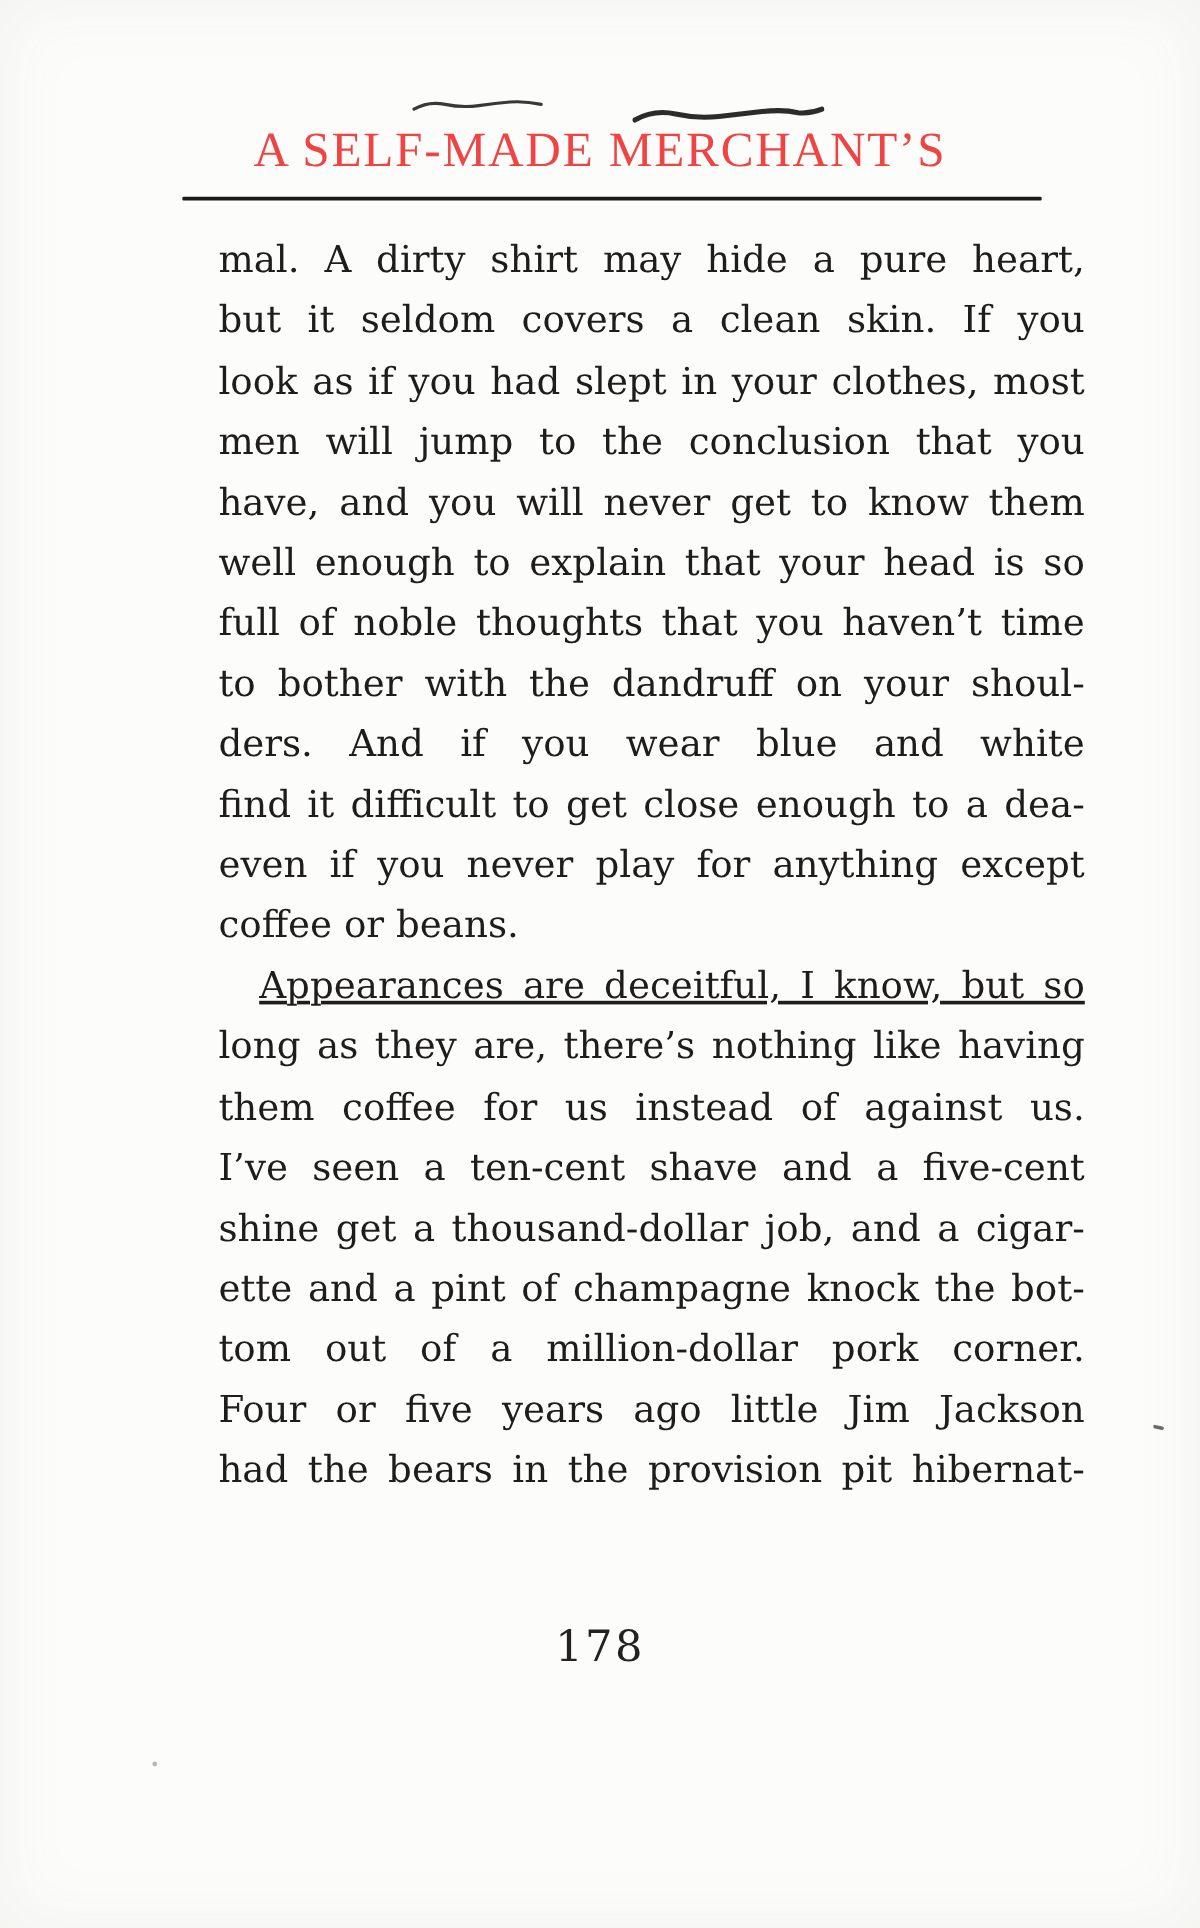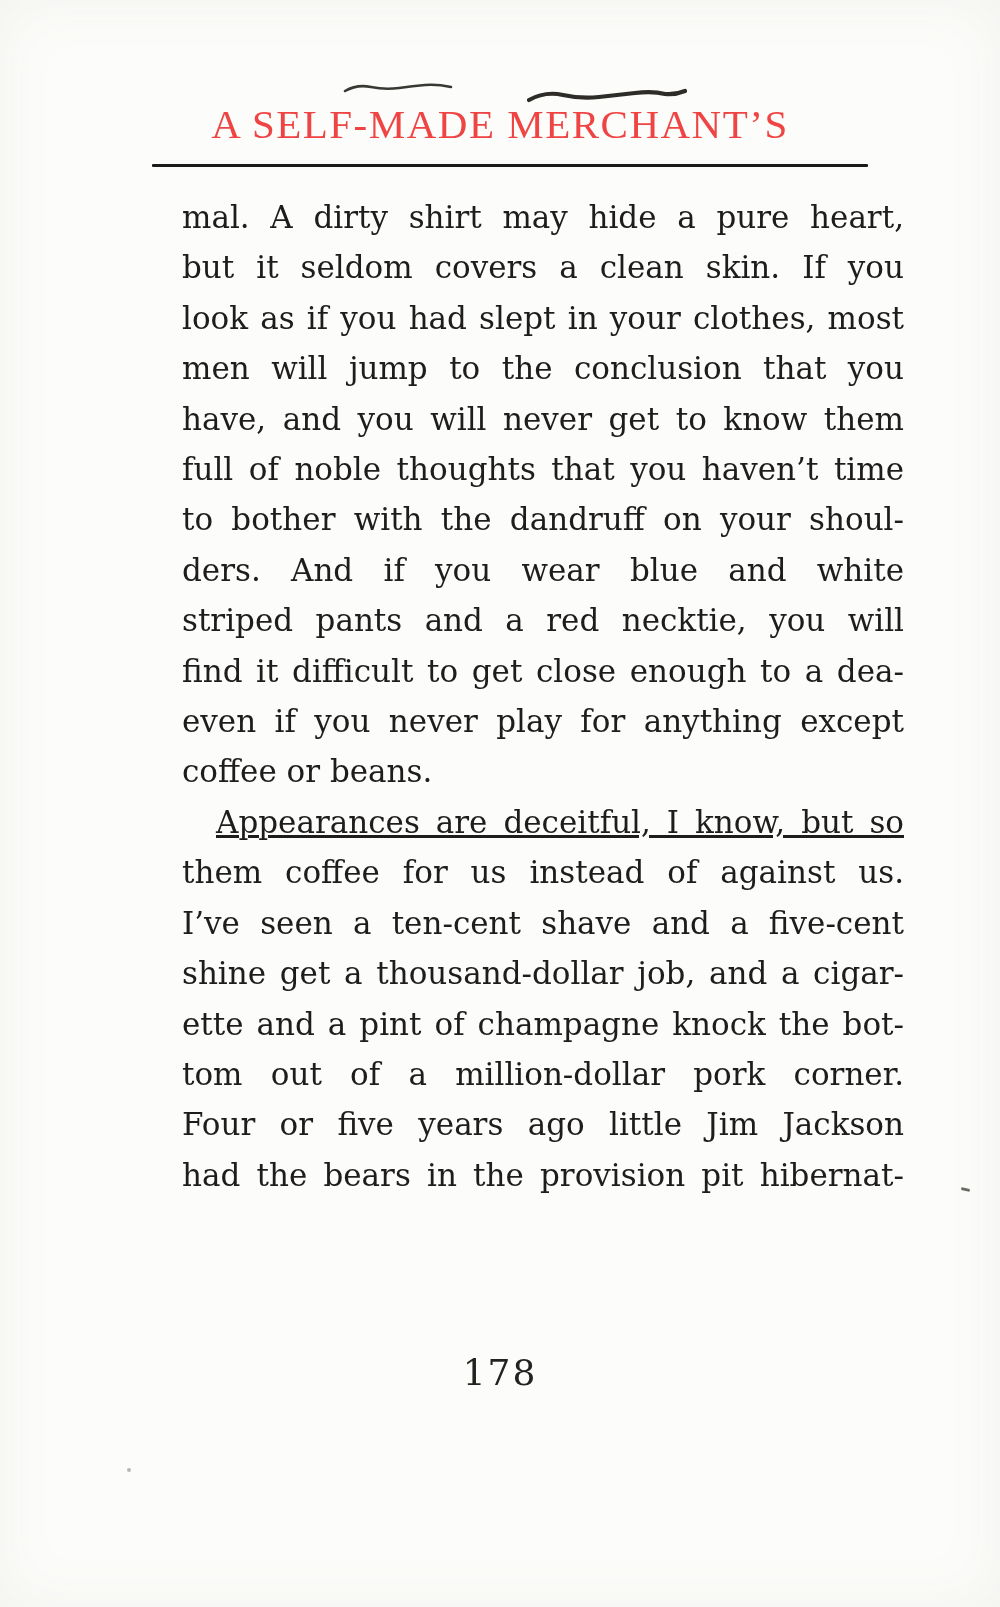--- a/index.html
+++ b/index.html
@@ -115,28 +115,29 @@
     <span class="header-title">A SELF-MADE MERCHANT’S</span>
   </div>
   <div class="header-rule"></div>
 
   <div class="body-block">
       <div class="line">mal.  A dirty shirt may hide a pure heart,</div>
       <div class="line">but it seldom covers a clean skin.  If you</div>
       <div class="line">look as if you had slept in your clothes, most</div>
       <div class="line">men will jump to the conclusion that you</div>
       <div class="line">have, and you will never get to know them</div>
+      <div class="line">well enough to explain that your head is so</div>
       <div class="line">full of noble thoughts that you haven’t time</div>
       <div class="line">to bother with the dandruff on your shoul-</div>
       <div class="line">ders.  And if you wear blue and white</div>
-      <div class="line">striped pants and a red necktie, you will</div>
       <div class="line">find it difficult to get close enough to a dea-</div>
       <div class="line">even if you never play for anything except</div>
       <div class="line no-just">coffee or beans.</div>
       <div class="line indent">Appearances are deceitful, I know, but so</div>
+      <div class="line">long as they are, there’s nothing like having</div>
       <div class="line">them coffee for us instead of against us.</div>
       <div class="line">I’ve seen a ten-cent shave and a five-cent</div>
       <div class="line">shine get a thousand-dollar job, and a cigar-</div>
       <div class="line">ette and a pint of champagne knock the bot-</div>
       <div class="line">tom out of a million-dollar pork corner.</div>
       <div class="line">Four or five years ago little Jim Jackson</div>
       <div class="line">had the bears in the provision pit hibernat-</div>
     </div>
 
   <div class="page-number">178</div>

